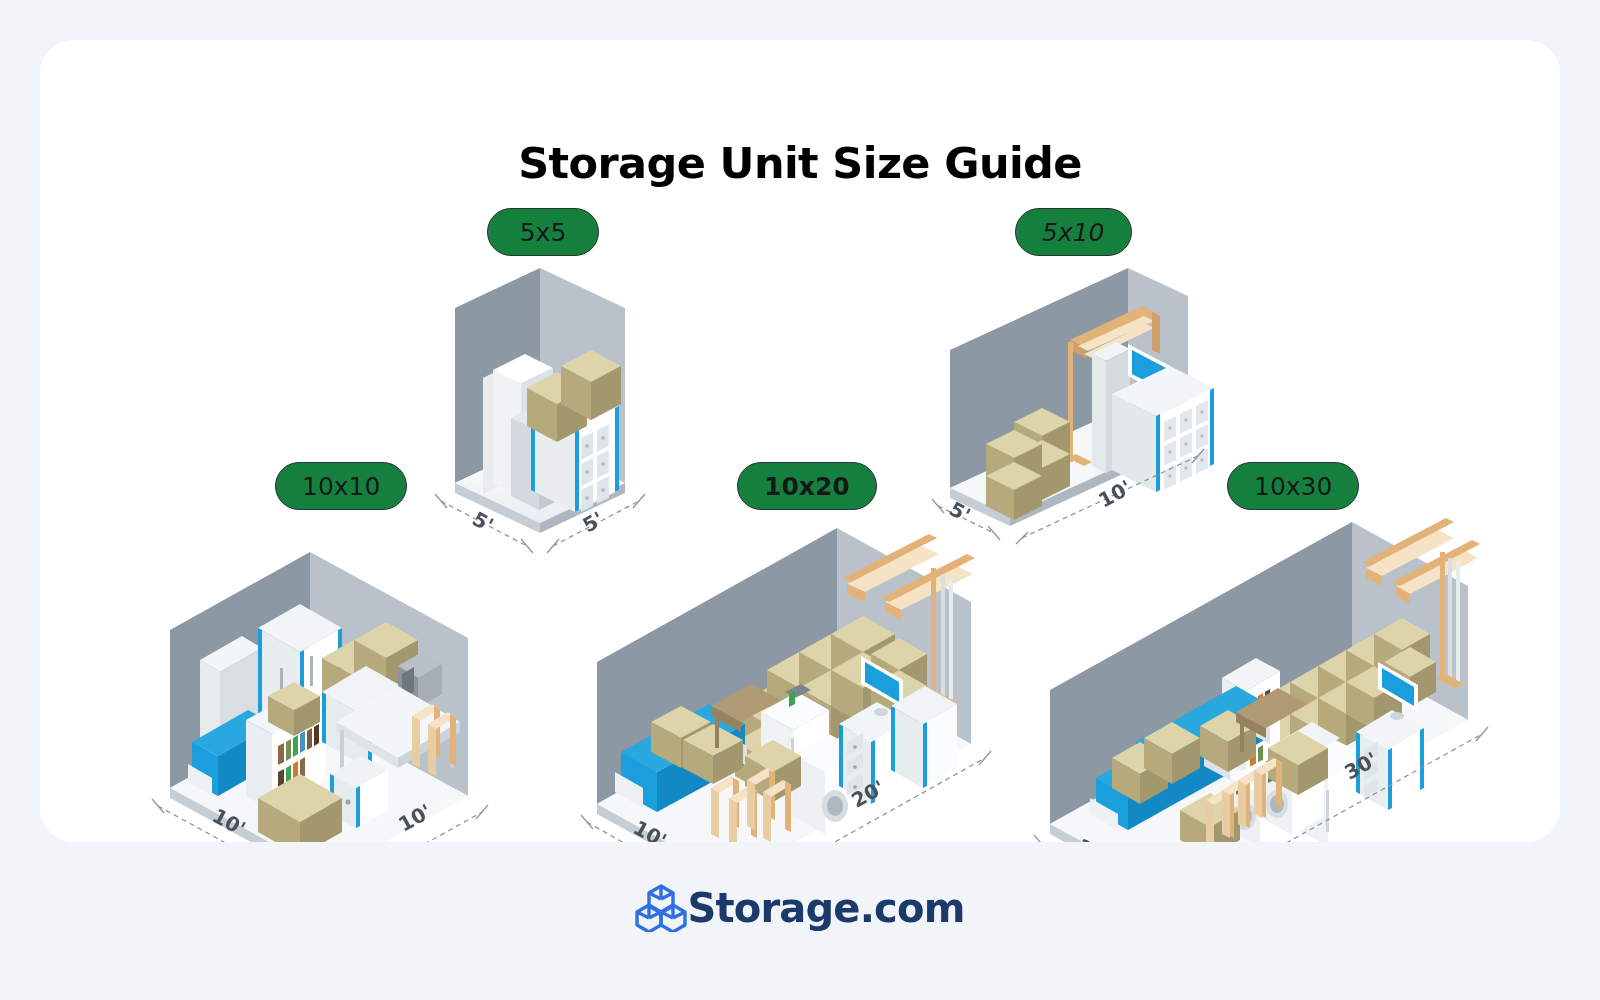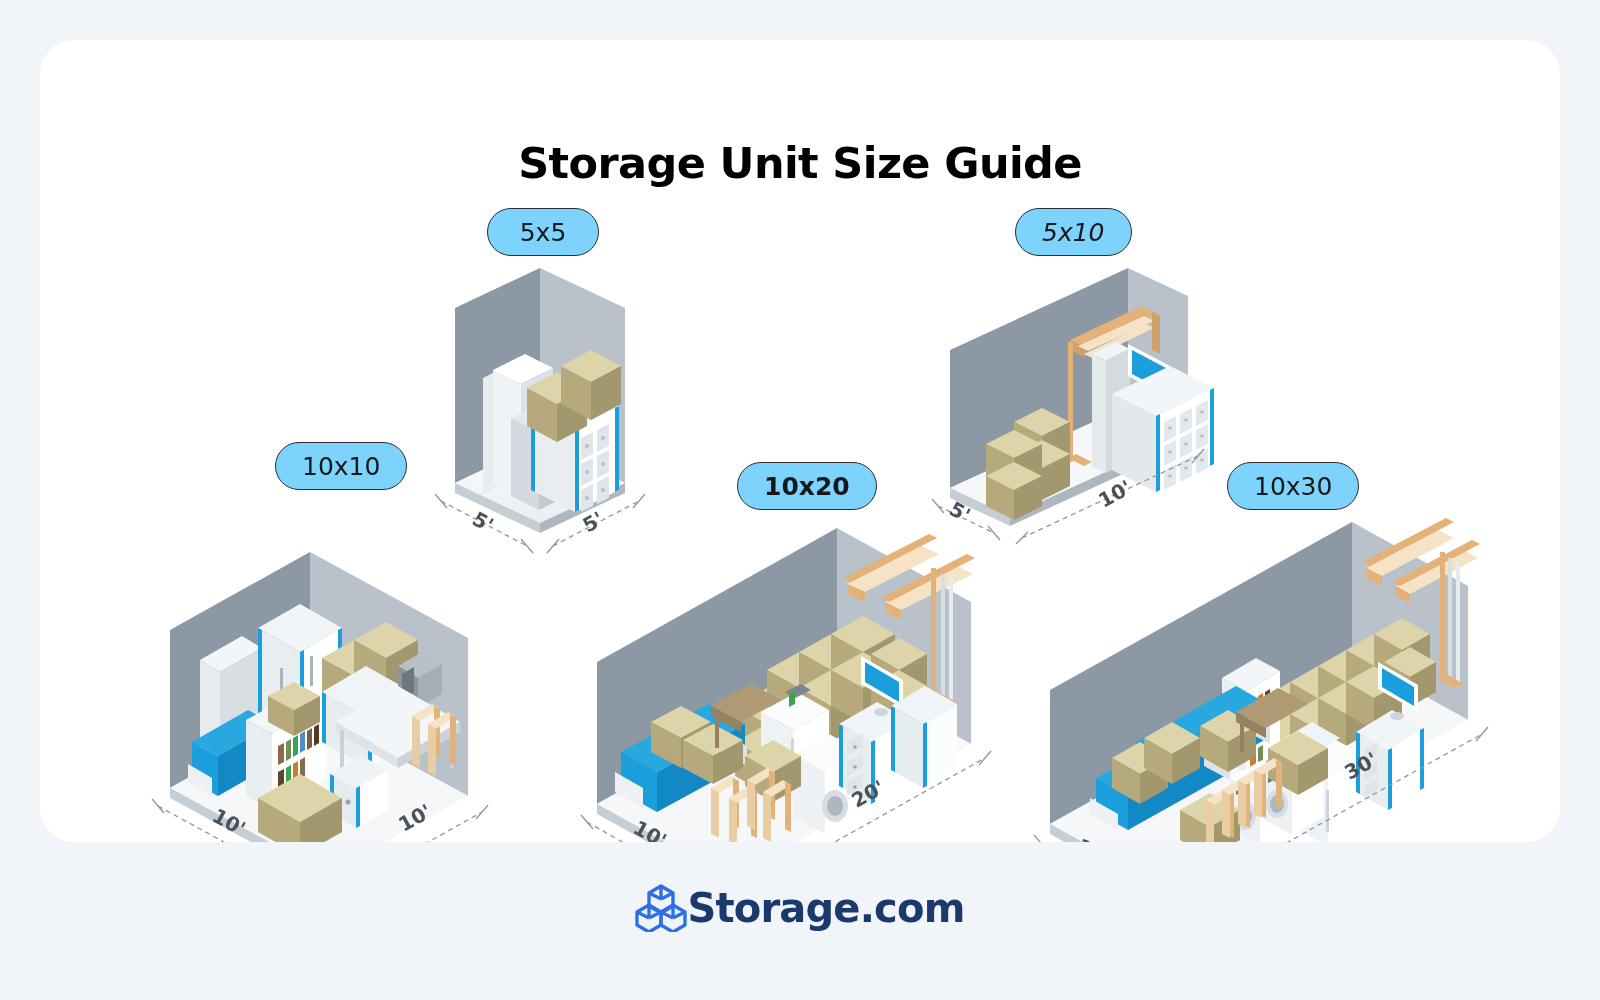--- a/index.html
+++ b/index.html
@@ -46,33 +46,33 @@
   }
 
   
   .pill {
     position: absolute;
     height: 48px;
     min-width: 112px;
     padding: 0 26px;
     border: 1.6px solid #2b2f33;
     border-radius: 999px;
-    background: #7dd3fc;
+    background: #15803d;
     display: flex;
     align-items: center;
     justify-content: center;
     font-size: 25px;
     color: #15181b;
     font-family: "DejaVu Sans", sans-serif;
     z-index: 40;
   }
 
   .pill-5x5   { left: 447px;  top: 168px; }
   .pill-5x10  { left: 975px;  top: 168px; font-style: italic; }
-  .pill-10x10 { left: 235px;  top: 402px; }
+  .pill-10x10 { left: 235px;  top: 422px; }
   .pill-10x20 { left: 697px;  top: 422px; font-weight: bold; }
   .pill-10x30 { left: 1187px; top: 422px; }
 
   
   .unit { position: absolute; }
   .unit svg { display: block; overflow: visible; }
 
   .u-5x5   { left: 375px;  top: 218px; }
   .u-5x10  { left: 880px;  top: 218px; }
   .u-10x10 { left: 110px;  top: 470px; }

